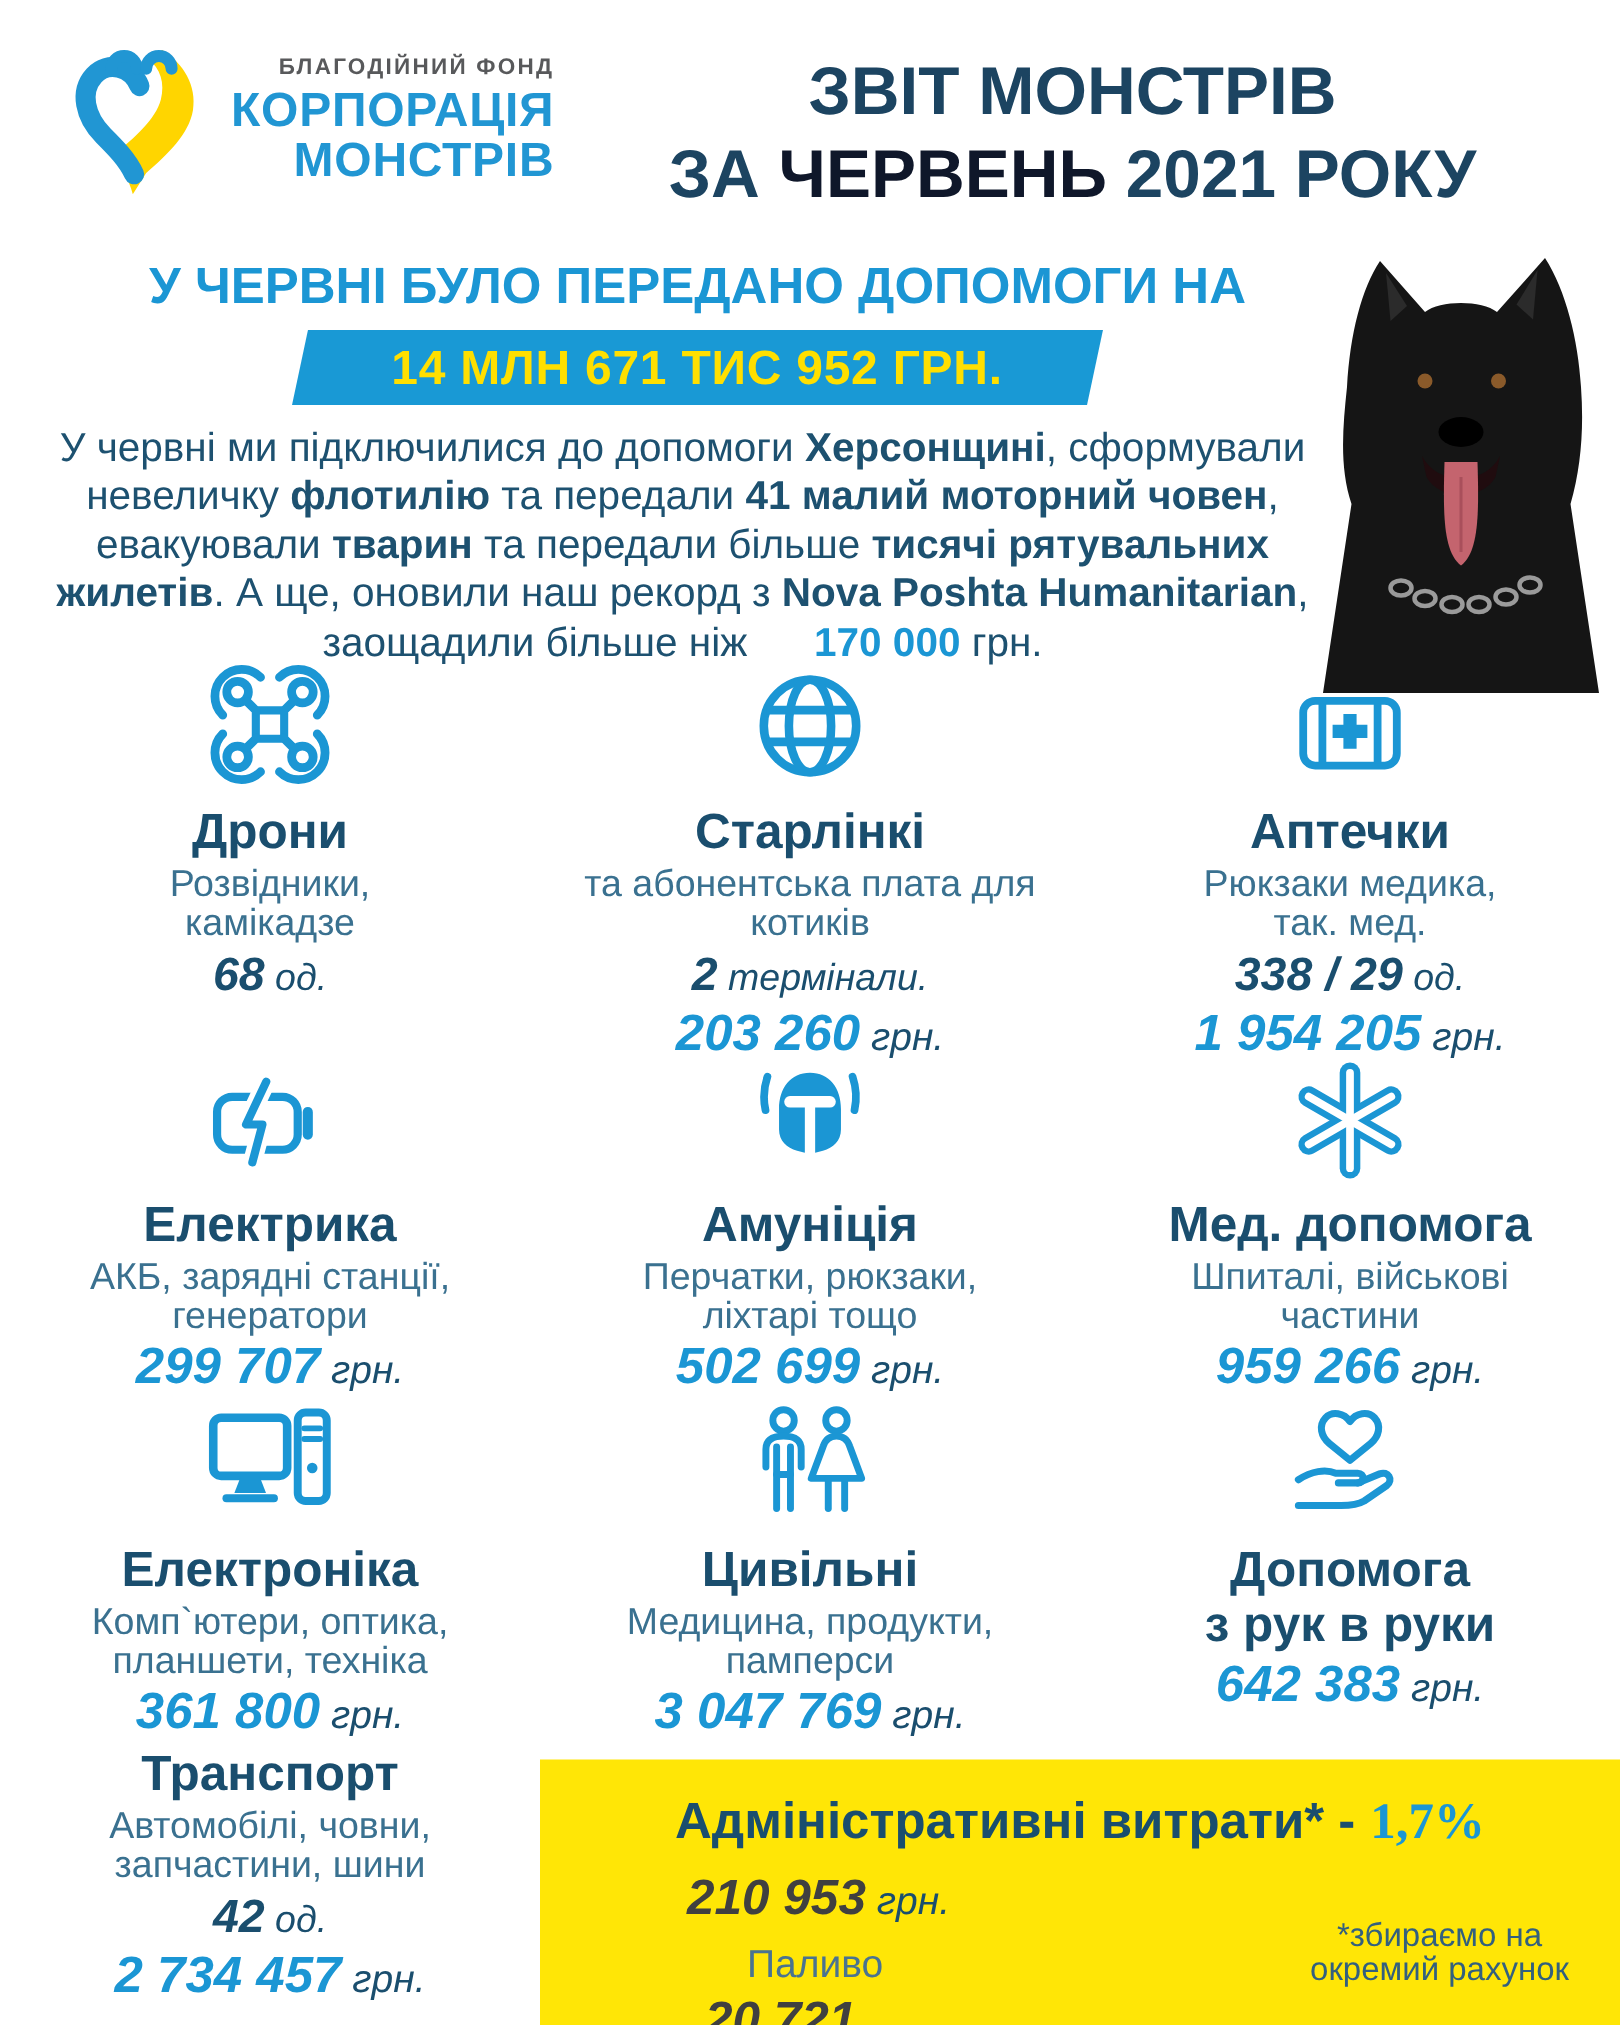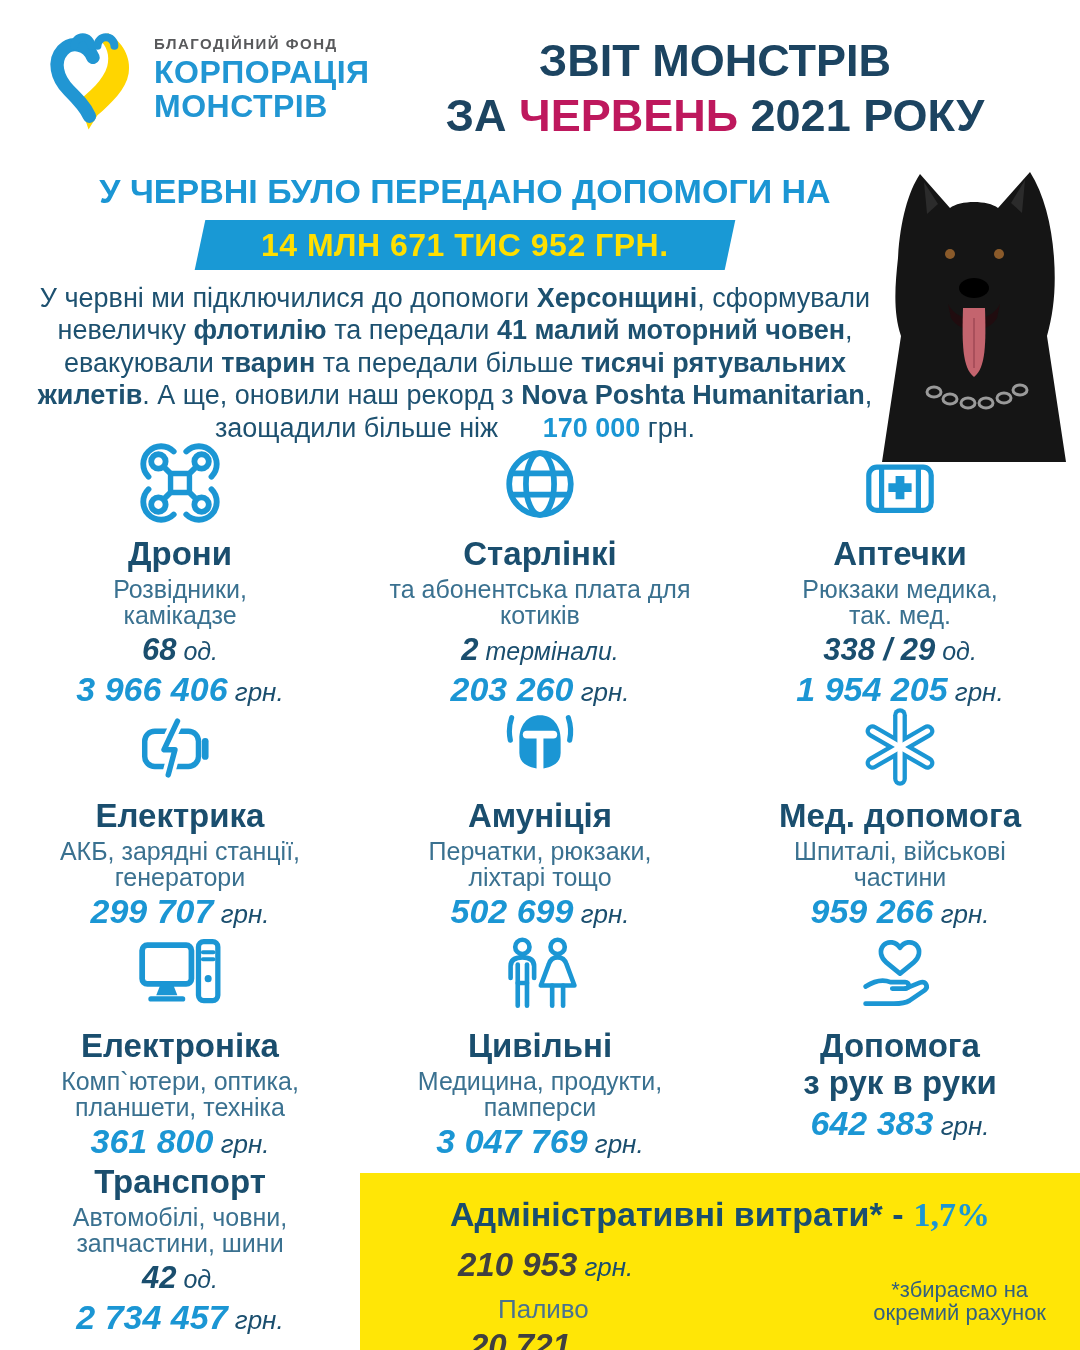--- a/index.html
+++ b/index.html
@@ -1,27 +1,27 @@
 <!DOCTYPE html>
 <html><head>
 <meta charset="utf-8">
 <style>
   html,body{margin:0;padding:0;background:#fff;}
   .page{position:relative;width:1080px;height:1350px;background:#fff;overflow:hidden;
         font-family:"Liberation Sans",sans-serif;}
 
   
-  .logo{position:absolute;left:44px;top:20px;display:flex;align-items:center;gap:12px;}
+  .logo{position:absolute;left:44px;top:20px;display:flex;align-items:center;gap:12px;text-align:right;}
   .logo-heart{flex:0 0 auto;}
   .logo-small{font-size:15px;font-weight:bold;letter-spacing:1.5px;color:#58595b;margin-bottom:4px;}
   .logo-big{font-size:32px;font-weight:800;color:#2196d3;line-height:1.04;letter-spacing:.5px;}
 
   .main-title{position:absolute;left:368px;top:34px;width:694px;text-align:center;
               color:#1c4461;font-weight:800;font-size:45px;line-height:1.22;}
-  .main-title .accent{color:#be185d;}
+  .main-title .accent{color:#0f172a;}
 
   .lead{position:absolute;left:0;top:172px;width:930px;text-align:center;
         color:#1b96d4;font-weight:800;font-size:34px;}
 
   .banner{position:absolute;left:200px;top:220px;width:530px;height:50px;background:#1999d5;
           transform:skewX(-12deg);display:flex;align-items:center;justify-content:center;}
   .banner-inner{transform:skewX(12deg);color:#ffdf00;font-weight:800;font-size:32px;letter-spacing:.5px;}
 
   .intro{position:absolute;left:30px;top:282px;width:850px;text-align:center;
          font-size:27px;line-height:1.2;color:#1d5170;}
@@ -124,21 +124,20 @@
    <use href="#pr" transform="rotate(90 50 50)"></use>
               <use href="#pr" transform="rotate(180 50 50)"></use>
               <use href="#pr" transform="rotate(270 50 50)"></use>
             </g>
           </svg>
         </div>
     <div class="title">Дрони</div>
     <div class="subtitle">Розвідники,
 камікадзе</div>
     <div class="units"><span class="val">68</span> <span class="lbl">од.</span></div>
-    <div class="amount"><span class="val">3 966 406</span> <span class="lbl">грн.</span></div>
   </div>
       <div class="card">
     <div class="icon">
           <svg width="88" height="88" viewBox="0 0 100 100">
             <g stroke="#1b96d4" fill="none" stroke-width="6.5">
    <circle cx="50" cy="50" r="35"></circle>
               <ellipse cx="50" cy="50" rx="16" ry="35"></ellipse>
    <path d="M17 38 H83 M17 62 H83"></path>
             </g>
           </svg>

